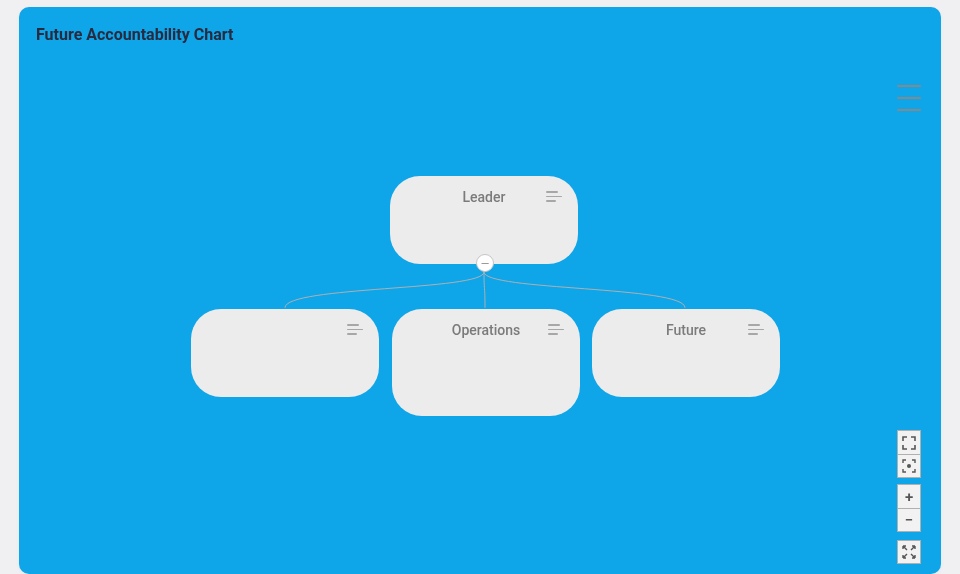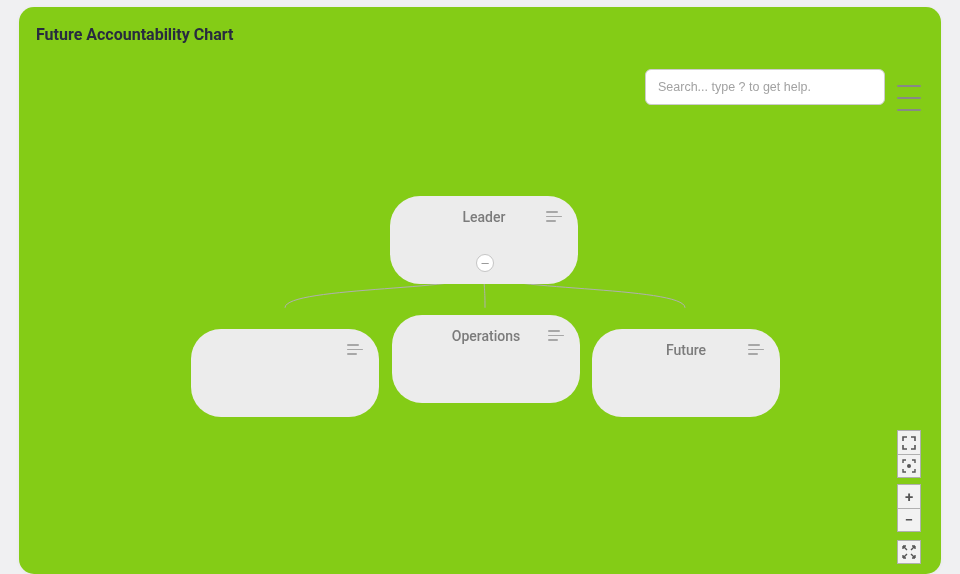--- a/index.html
+++ b/index.html
@@ -11,22 +11,22 @@
     font-family: -apple-system, BlinkMacSystemFont, "Segoe UI", Roboto, Arial, sans-serif;
     color: #333;
     overflow: hidden;
   }
   .card {
     position: absolute;
     left: 19px;
     top: 7px;
     right: 19px;
     bottom: 0;
-    background: #84cc16;
-    border-radius: 15px;
+    background: #0ea5e9;
+    border-radius: 10px;
     box-shadow: 0 1px 4px rgba(0,0,0,0.04);
   }
   .title {
     position: absolute;
     left: 17px;
     top: 18px;
     font-size: 16px;
     font-weight: 700;
     color: #282b3f;
   }
@@ -81,21 +81,20 @@
     pointer-events: none;
   }
 
   .node {
     position: absolute;
     background: #ececec;
     border-radius: 30px;
     box-sizing: border-box;
     cursor: pointer;
     text-align: center;
-    margin-top: 20px;
   }
   .node .label {
     position: absolute;
     top: 13px;
     left: 0;
     right: 0;
     text-align: center;
     font-size: 14px;
     color: #7b7b7b;
     font-weight: 500;
@@ -162,21 +161,20 @@
   .zoom-btn.tall { height: 24px; }
 
 </style>
 </head>
 <body>
 
 <div class="card">
 
   <div class="title">Future Accountability Chart</div>
 
-  <input class="search" type="text" placeholder="Search... type ? to get help." style="">
 
   <div class="hamburger">
     <div></div>
       <div></div>
       <div></div>
   </div>
 
   <div class="canvas">
 
     <svg class="lines" viewBox="0 0 922 460" preserveAspectRatio="none">
@@ -201,21 +199,21 @@
     </div>
 
     <div class="node" style="left:172px; top:192px; width:188px; height:88px;">
       <div class="node-menu">
           <span></span>
           <span></span>
           <span></span>
         </div>
     </div>
 
-    <div class="node" style="left:373px; top:178px; width:188px; height:88px;">
+    <div class="node" style="left:373px; top:192px; width:188px; height:107px;">
       <div class="label">Operations</div>
       <div class="node-menu">
           <span></span>
           <span></span>
           <span></span>
         </div>
     </div>
 
     <div class="node" style="left:573px; top:192px; width:188px; height:88px;">
       <div class="label">Future</div>

